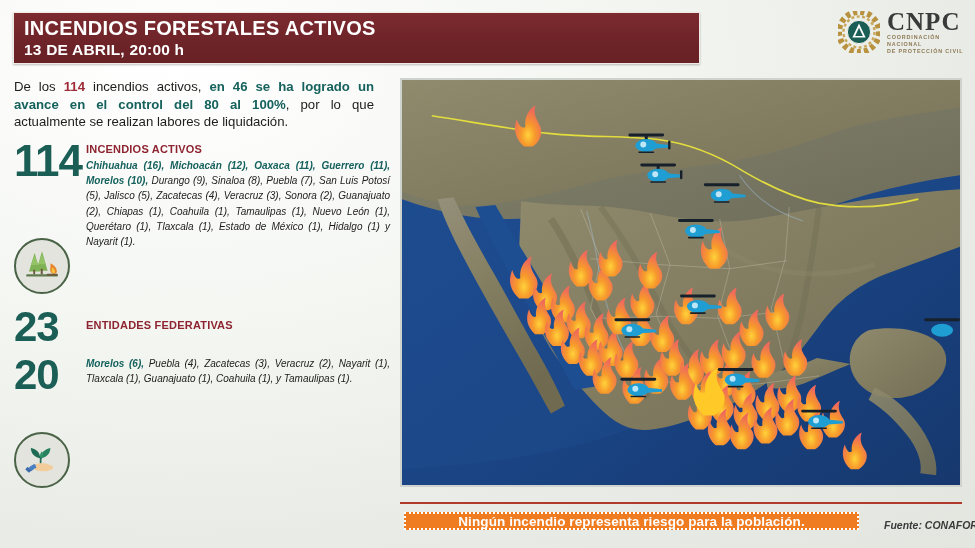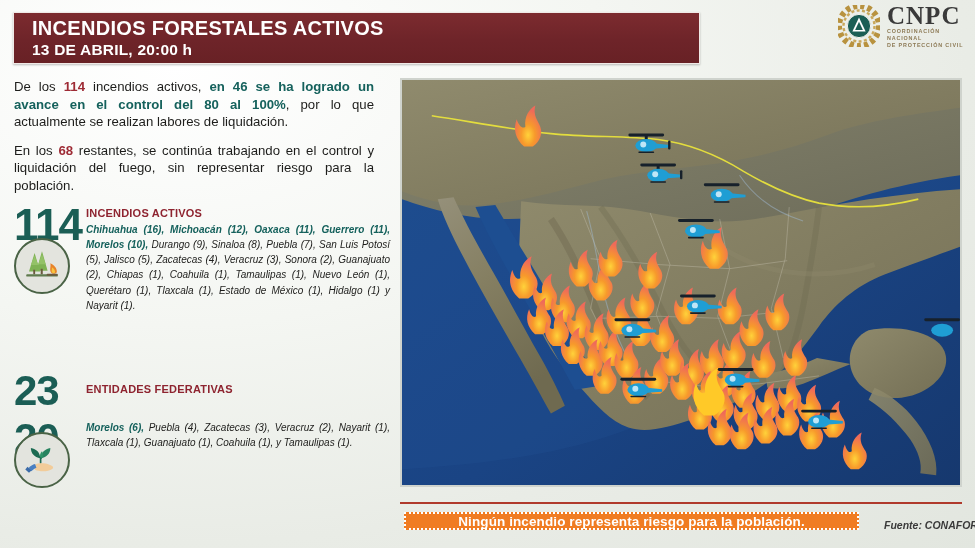--- a/index.html
+++ b/index.html
@@ -13,33 +13,33 @@
     position:absolute;inset:0;
     background:
       radial-gradient(ellipse at 18% 12%, #ffffff 0%, #f4f6f2 38%, #e9ece6 70%, #e2e6df 100%);
   }
   
   .header-bar{
     position:absolute;left:13px;top:12px;width:687px;height:52px;
     background:linear-gradient(180deg,#7c2b2f 0%,#6e2429 55%,#682125 100%);
     border:1px solid #f0e9e6;
     box-shadow:0 1px 2px rgba(0,0,0,.25);
-    padding:4px 0 0 18px;box-sizing:border-box;
+    padding:4px 0 0 10px;box-sizing:border-box;
   }
   .header-title{
     color:#ffffff;font-size:20px;font-weight:bold;letter-spacing:.3px;
     line-height:23px;white-space:nowrap;
   }
   .header-sub{
     color:#ffffff;font-size:15.5px;font-weight:bold;letter-spacing:.2px;
     line-height:19px;white-space:nowrap;
   }
   
   .logo-wrap{
-    position:absolute;left:838px;top:2px;width:132px;height:48px;
+    position:absolute;left:838px;top:8px;width:132px;height:48px;
     display:flex;align-items:center;gap:7px;
   }
   .emblem{
     width:42px;height:42px;position:relative;flex:0 0 auto;
   }
   .logo-text{display:flex;flex-direction:column;justify-content:center;}
   .logo-main{
     font-size:25px;font-weight:bold;color:#3a3a3a;letter-spacing:1px;
     line-height:24px;font-family:"Liberation Serif", serif;
   }
@@ -134,21 +134,20 @@
       <div class="logo-main">CNPC</div>
       <div class="logo-sub">COORDINACIÓN NACIONAL</div>
       <div class="logo-sub">DE PROTECCIÓN CIVIL</div>
     </div>
   </div>
 
   <div class="left-col">
 
     <p class="para"><span>De los </span><span class="num-red">114</span><span> incendios activos, </span><span class="teal-b">en 46 se ha logrado un avance en el control del 80 al 100%</span><span>, por lo que actualmente se realizan labores de liquidación.</span></p>
 
-    <p class="para"><span>En los </span><span class="num-red">68</span><span> restantes, se continúa trabajando en el control y liquidación del fuego, sin representar riesgo para la población.</span></p>
 
     <div class="stat-row" style="height:150px;">
       <div class="big-num" style="font-size:44px;">114</div>
       <div class="stat-body">
         <div class="stat-label">INCENDIOS ACTIVOS</div>
         <div class="stat-list"><span class="tealb">Chihuahua (16), Michoacán (12), Oaxaca (11), Guerrero (11), Morelos (10),</span><span> Durango (9), Sinaloa (8), Puebla (7), San Luis Potosí (5), Jalisco (5), Zacatecas (4), Veracruz (3), Sonora (2), Guanajuato (2), Chiapas (1), Coahuila (1), Tamaulipas (1), Nuevo León (1), Querétaro (1), Tlaxcala (1), Estado de México (1), Hidalgo (1) y Nayarit (1).</span></div>
       </div>
     </div>
 
     <div class="stat-row" style="height:34px;margin-top:16px;">

